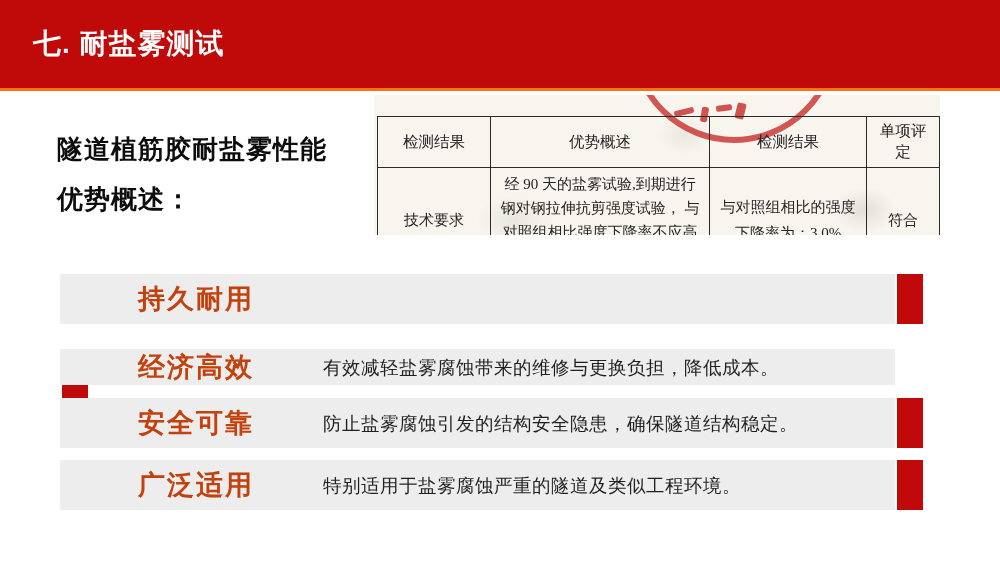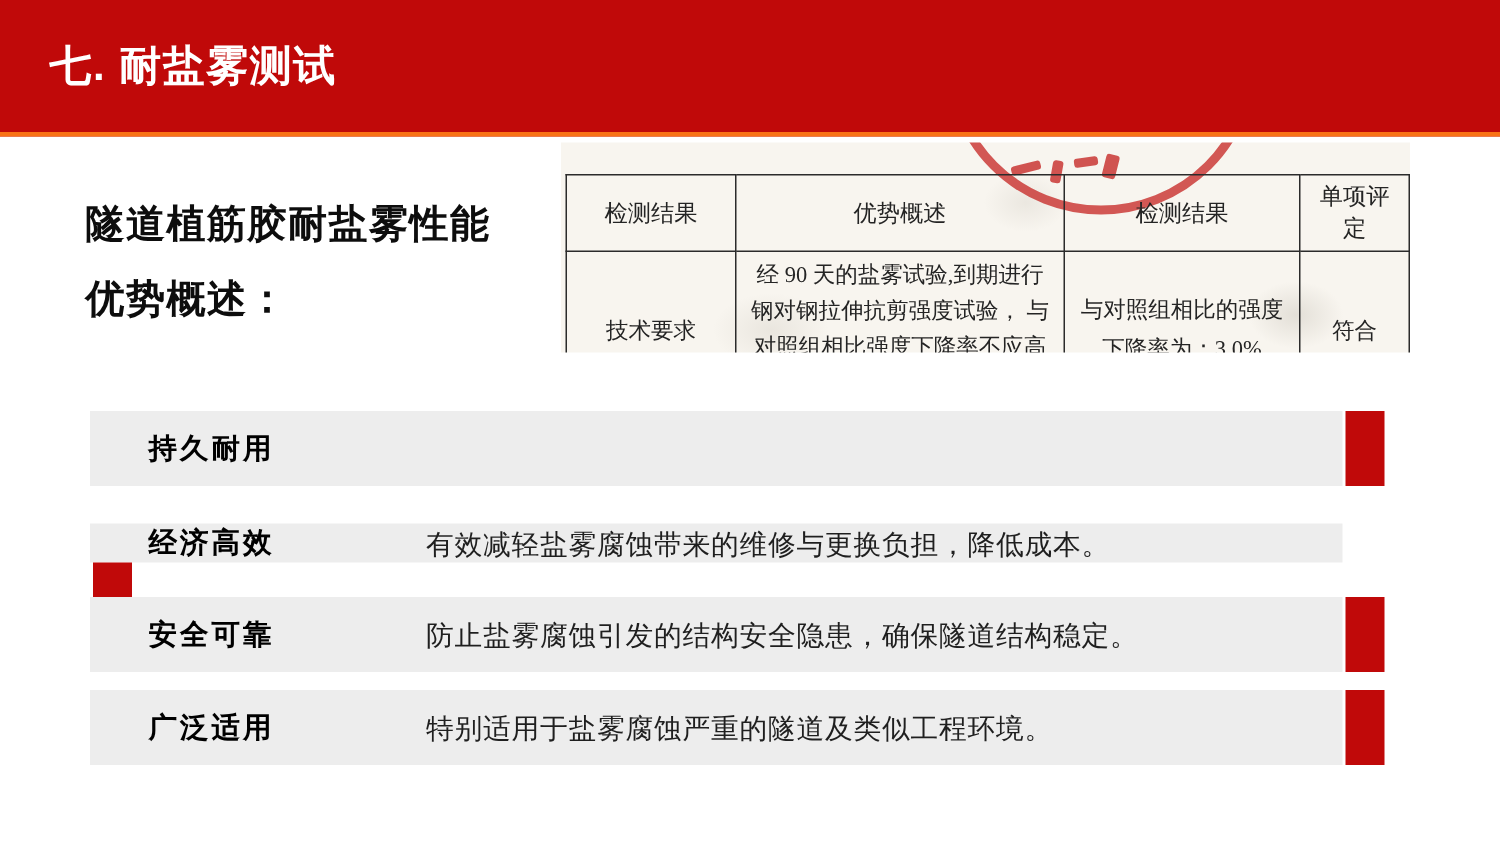--- a/index.html
+++ b/index.html
@@ -56,22 +56,22 @@
   .col-ass{width:56px;}
   .cell-req{text-align:left;line-height:24px;padding:6px 9px;}
   .cell-res{line-height:26px;}
   
   .benefit{position:absolute;left:60px;width:863px;height:50px;display:flex;}
   .b1{top:274px;} .b2{top:349px;flex-direction:column;} .b3{top:398px;} .b4{top:460px;}
   .benefit-body{
     width:835px;height:50px;background:#ededed;display:flex;align-items:center;
   }
   .benefit-label{
-    margin-left:39px;width:185px;color:#000000;font-weight:bold;
-    font-size:19px;letter-spacing:2px;white-space:nowrap;flex:none;
+    margin-left:78px;width:185px;color:#c2410c;font-weight:bold;
+    font-size:27px;letter-spacing:2px;white-space:nowrap;flex:none;
   }
   .benefit-desc{
     color:#1f1f1f;font-size:18.5px;letter-spacing:.5px;white-space:nowrap;
   }
   .benefit-block{width:26px;height:50px;background:#c00909;margin-left:2px;flex:none;}
 </style>
 </head>
 <body>
 
 <div class="slide">

